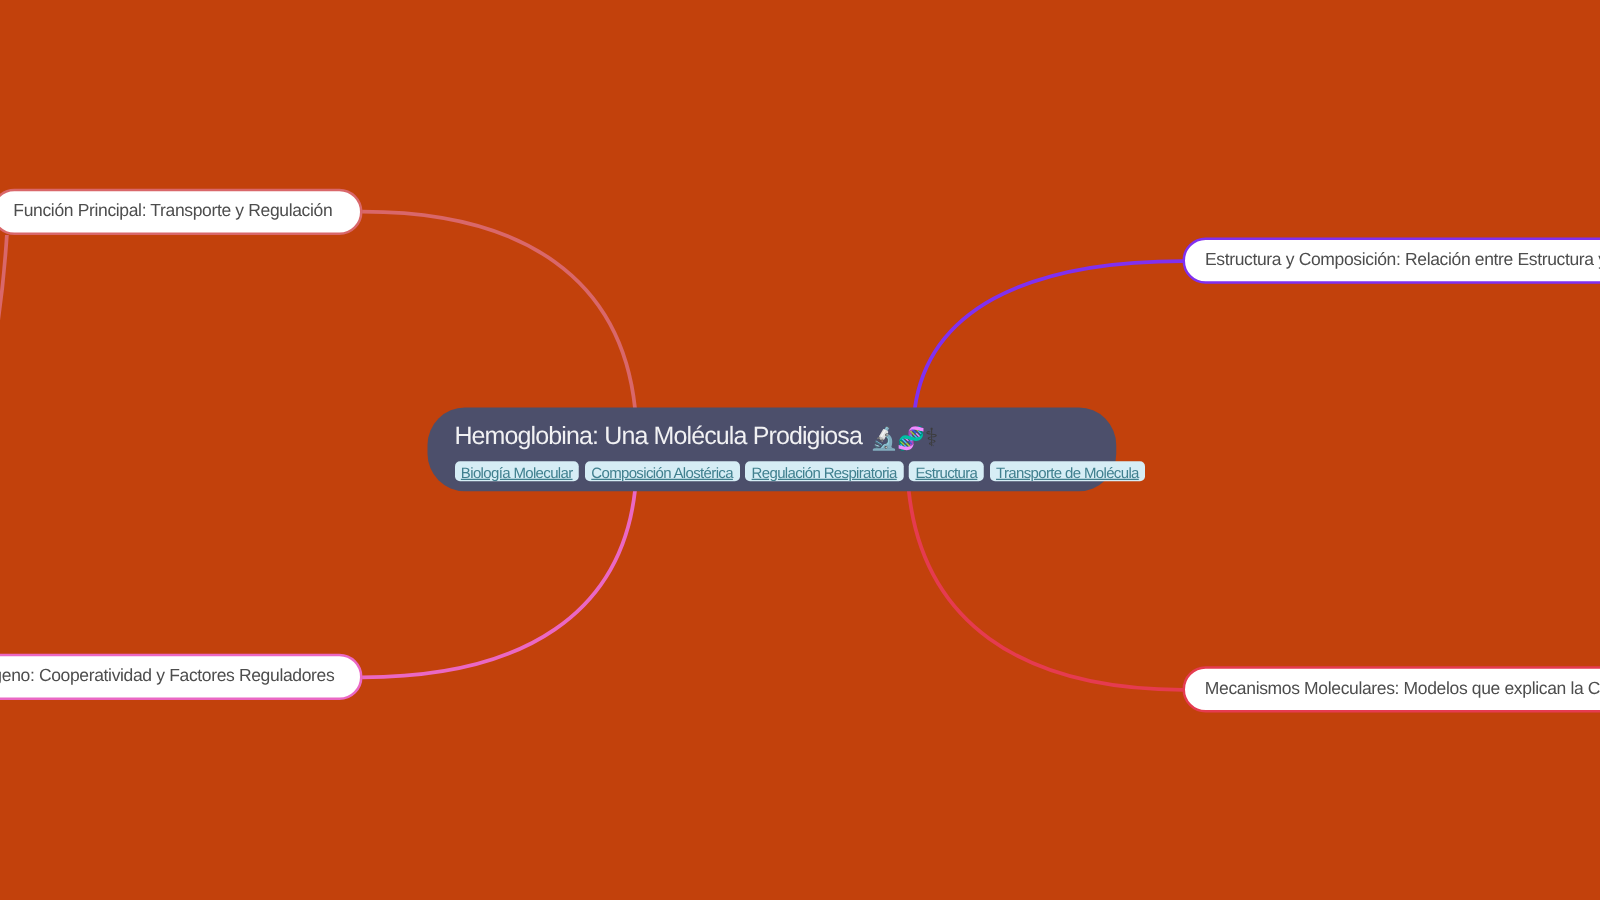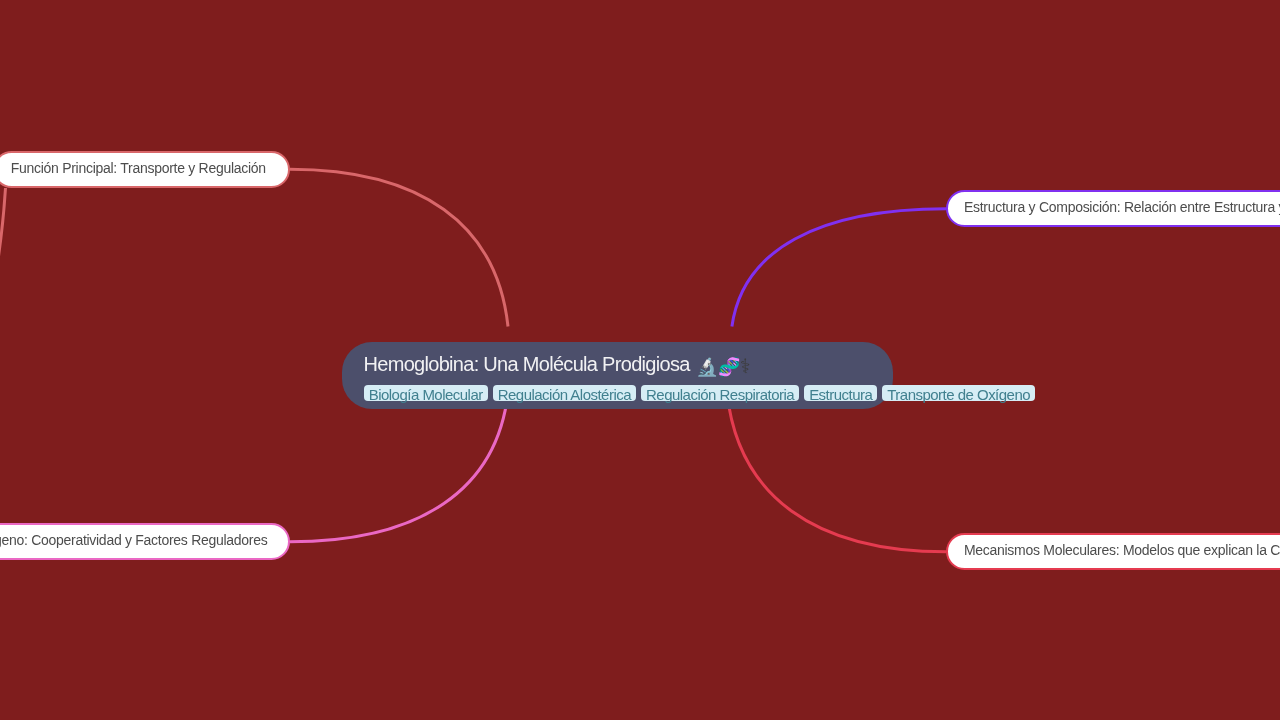--- a/index.html
+++ b/index.html
@@ -1,50 +1,50 @@
 <!DOCTYPE html>
 <html><head>
 <meta charset="utf-8">
 <title>Hemoglobina: Una Molécula Prodigiosa</title>
 <style>
   html,body{margin:0;padding:0;}
   body{width:1280px;height:720px;overflow:hidden;background:#f4f4f4;
        font-family:"Liberation Sans",sans-serif;}
-  #canvas{position:relative;width:1280px;height:720px;overflow:hidden;background:#7f1d1d;}
+  #canvas{position:relative;width:1280px;height:720px;overflow:hidden;background:#c2410c;}
   svg.links{position:absolute;left:0;top:0;width:1280px;height:720px;pointer-events:none;}
 
   
   .node{position:absolute;box-sizing:border-box;background:#ffffff;
         border-radius:19px;border-style:solid;border-width:2.8px;
         display:flex;align-items:center;white-space:nowrap;height:37px;}
   .node .label{color:#4d4d4d;font-size:14px;letter-spacing:-0.28px;
                padding:0 15.9px;line-height:1;position:relative;top:-1.6px;
                will-change:opacity;}
 
   #n1{left:-7.21px;top:151.2px;width:297px;}
   #n2{left:946.1px;top:189.9px;width:410px;}
   #n3{left:-236.5px;top:523.2px;width:526.3px;}
   #n4{left:946px;  top:533px;  width:434px;}
 
   
   .root{position:absolute;left:342px;top:326px;width:551px;height:67px;
-        background:#4c4f6b;border-radius:30px;box-sizing:border-box;margin-top:16px;}
+        background:#4c4f6b;border-radius:30px;box-sizing:border-box;}
   .root .title{position:absolute;left:21.5px;top:10px;color:#f1f1f3;
                font-size:20px;letter-spacing:-0.7px;line-height:24px;
                white-space:nowrap;display:flex;align-items:baseline;
                will-change:opacity;}
   .root .emoji{font-size:18px;line-height:24px;position:relative;top:1.5px;
                font-family:"Liberation Sans",sans-serif;}
   .root .emoji.lead{margin-left:6.8px;}
   .root .emoji.mono{font-family:"DejaVu Sans",sans-serif;
                     color:#3c3c3c;font-size:20px;top:2.1px;}
   .root .tags{position:absolute;left:21.5px;top:42.5px;display:flex;gap:4.6px;}
-  .root .tag{background:#d6edf5;color:#41808f;font-size:15px;letter-spacing:-0.52px;
+  .root .tag{background:#d6edf5;color:#41808f;font-size:12px;letter-spacing:-0.52px;
              border-radius:4px;padding:0 5.2px;height:16.5px;box-sizing:border-box;
-             display:block;line-height:19.6px;white-space:nowrap;filter:blur(0px);}
+             display:block;line-height:19.6px;white-space:nowrap;filter:blur(0px);text-decoration:underline;}
 </style>
 </head>
 <body style="background: rgb(244, 244, 244);">
 
 <div id="canvas">
 
   <svg class="links" viewBox="0 0 1280 720">
     <path fill="none" stroke-width="3" d="M 289.7 169.3 C 420.7 169.3, 497.1 224.3, 508 326.5" stroke="#d9676a"></path>
     <path fill="none" stroke-width="3" d="M -340 600 C -132.7 600, -11.8 455.8, 5.5 188" stroke="#d9676a"></path>
     <path fill="none" stroke-width="3" d="M 946.5 208.8 C 817.7 208.8, 742.6 250, 731.9 326.5" stroke="#8030f0"></path>
@@ -67,20 +67,20 @@
 
   <div class="root" style="background-color: rgb(76, 79, 107);">
     <div class="title" style="color: rgb(241, 241, 243);">
       <span>Hemoglobina: Una Molécula Prodigiosa</span>
       <span class="emoji lead">🔬</span>
       <span class="emoji">🧬</span>
       <span class="emoji mono">⚕</span>
     </div>
     <div class="tags">
       <span class="tag">Biología Molecular</span>
-      <span class="tag">Regulación Alostérica</span>
+      <span class="tag">Composición Alostérica</span>
       <span class="tag">Regulación Respiratoria</span>
       <span class="tag">Estructura</span>
-      <span class="tag">Transporte de Oxígeno</span>
+      <span class="tag">Transporte de Molécula</span>
     </div>
   </div>
 
 </div>
 
 </body></html>

